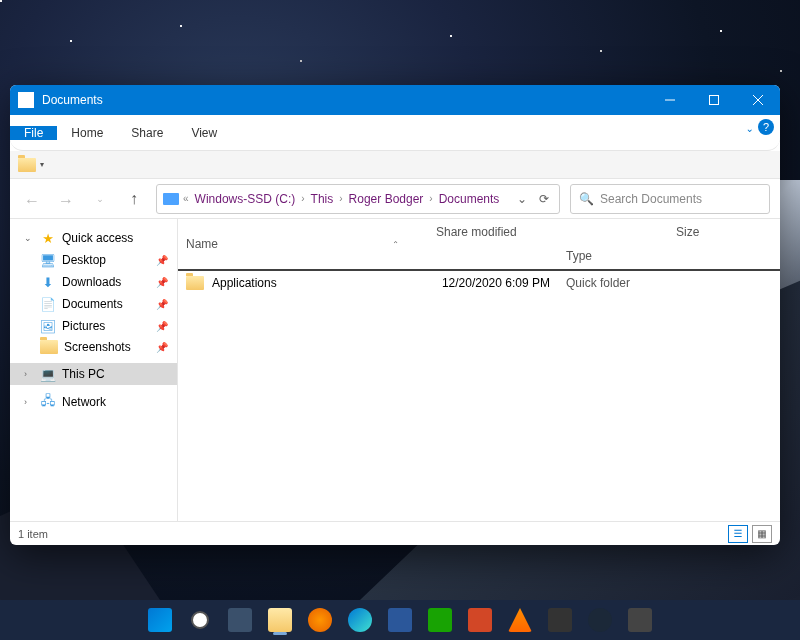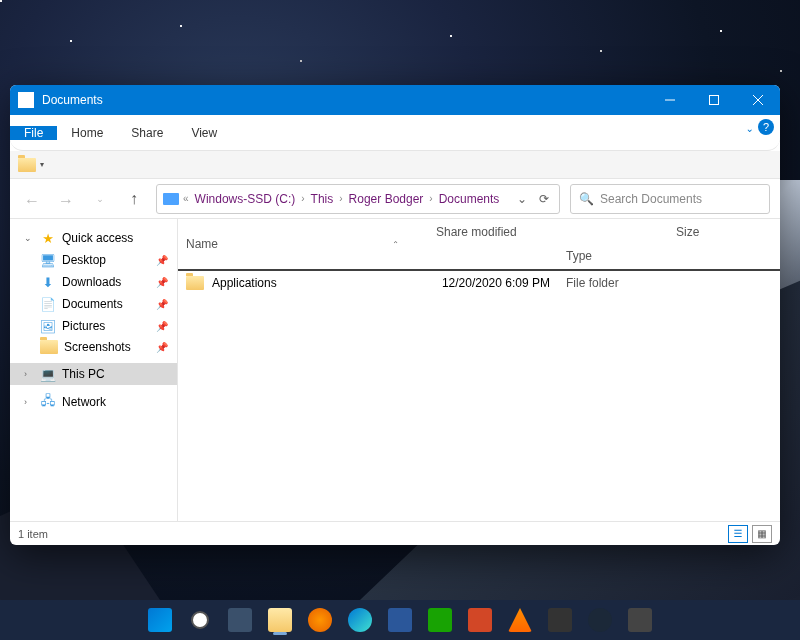--- a/index.html
+++ b/index.html
@@ -226,21 +226,21 @@
           <div class="col type">Type</div>
           <div class="col size">Size</div>
         </div>
         <div class="rows">
           <div class="row">
             <div class="c name">
               <span class="fico2"></span>
               <span>Applications</span>
             </div>
             <div class="c date">12/20/2020 6:09 PM</div>
-            <div class="c type">File folder</div>
+            <div class="c type">Quick folder</div>
           </div>
         </div>
       </div>
     </div>
 
     <div class="status">
       <span>1 item</span>
       <span class="sp"></span>
       <div class="viewbtn act">☰</div>
       <div class="viewbtn">▦</div>

